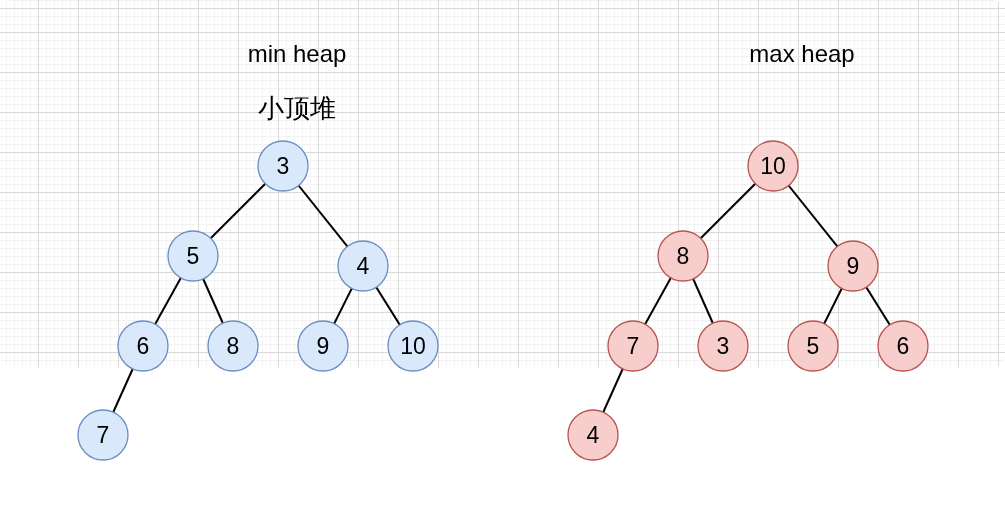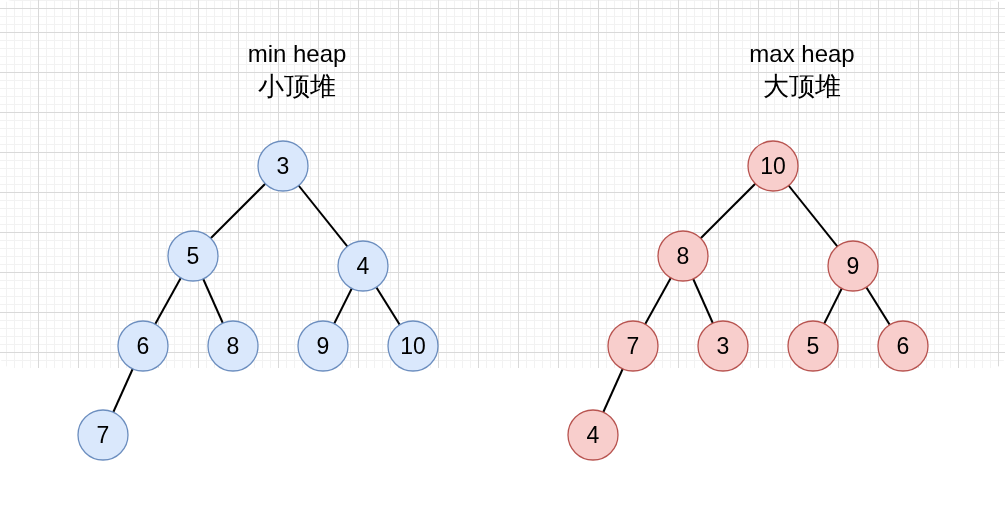--- a/index.html
+++ b/index.html
@@ -30,21 +30,21 @@
 
   .diagram-title {
     position: absolute;
     transform: translateX(-50%);
     text-align: center;
     color: #000000;
     line-height: 33px;
     white-space: nowrap;
   }
   .diagram-title .t-en { font-size: 24px; }
-  .diagram-title .t-zh { font-size: 26px; }
+  .diagram-title .t-zh { font-size: 26px; margin-top: 22px; }
 
   .title-min { left: 297px; top: 37px; }
   .title-max { left: 802px; top: 37px; }
 
   svg.tree-layer {
     position: absolute;
     left: 0; top: 0;
     width: 1005px;
     height: 508px;
   }
@@ -61,21 +61,20 @@
 
   <div class="frame-top"></div>
 
   <div class="diagram-title title-min">
     <div class="t-en">min heap</div>
     <div class="t-zh">小顶堆</div>
   </div>
 
   <div class="diagram-title title-max">
     <div class="t-en">max heap</div>
-    <div class="t-zh">大顶堆</div>
   </div>
 
   <svg class="tree-layer" id="diagram-svg" xmlns="http://www.w3.org/2000/svg" viewBox="0 0 1005 508">
       <g>
         <line x1="283" y1="166" x2="193" y2="256" stroke="#000000" stroke-width="2"></line>
         <line x1="283" y1="166" x2="363" y2="266" stroke="#000000" stroke-width="2"></line>
         <line x1="193" y1="256" x2="143" y2="346" stroke="#000000" stroke-width="2"></line>
         <line x1="193" y1="256" x2="233" y2="346" stroke="#000000" stroke-width="2"></line>
         <line x1="363" y1="266" x2="323" y2="346" stroke="#000000" stroke-width="2"></line>
         <line x1="363" y1="266" x2="413" y2="346" stroke="#000000" stroke-width="2"></line>

